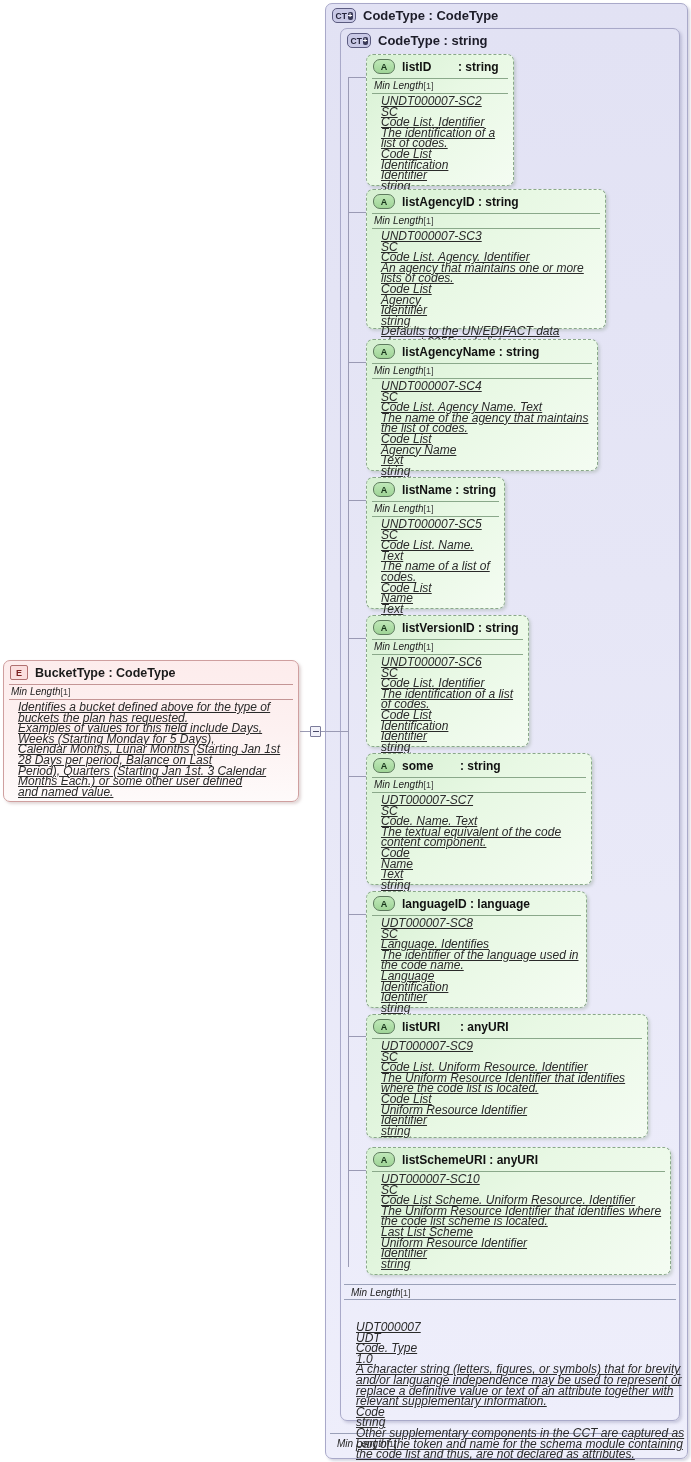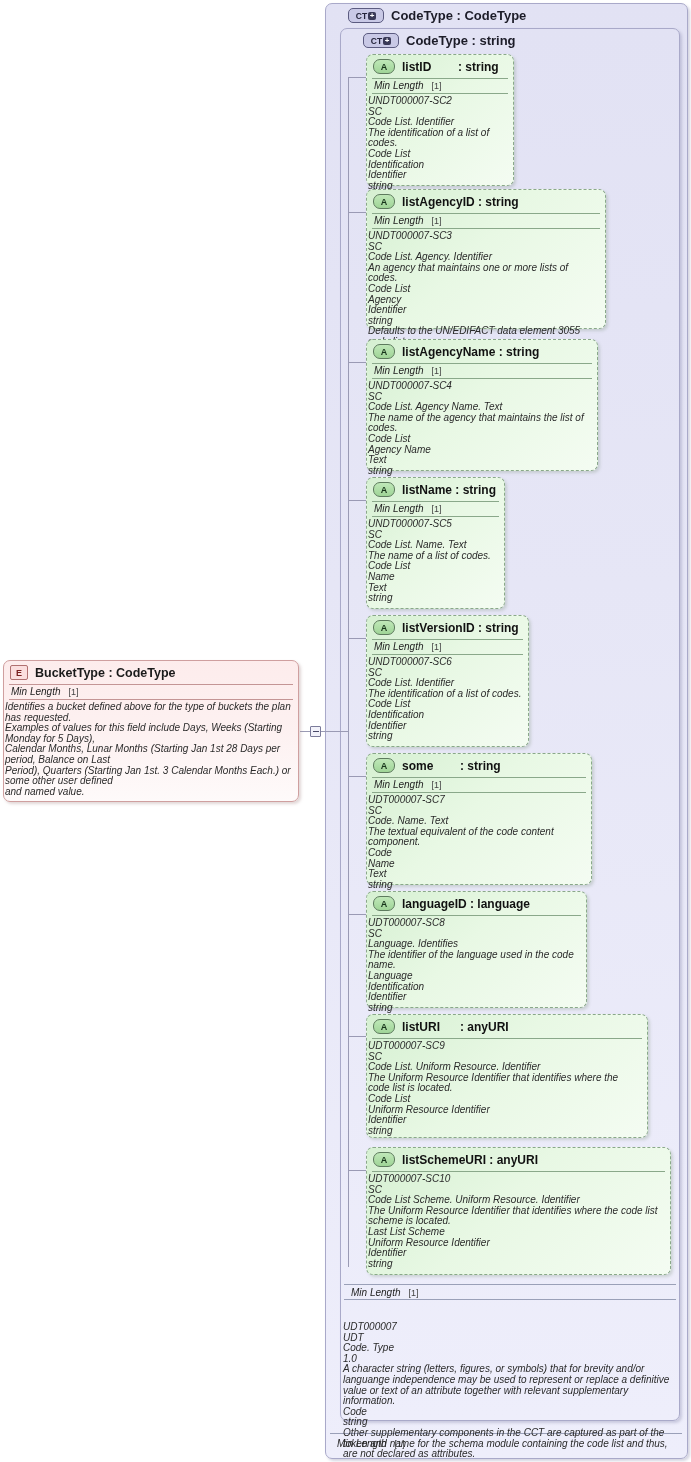--- a/index.html
+++ b/index.html
@@ -12,28 +12,28 @@
 
   
   .box{position:absolute;box-sizing:border-box;border-radius:7px;}
   .box .hdr{
     display:flex;align-items:center;gap:7px;
     padding:4px 7px 4px 6px;font-weight:bold;
   }
   .box .hdr .ttl{white-space:pre;text-align:right;}
   .rule{height:0;border-top:1px solid #9aa0b8;margin:0 5px;}
   .facet{
-    display:flex;align-items:baseline;gap:8px;
+    display:flex;align-items:baseline;
     padding:1px 7px 2px 7px;
     font-style:italic;font-size:10px;color:#222;
   }
   .facet .card{font-style:normal;font-size:9px;color:#444;}
   .docs{
-    padding:2px 6px 4px 1px;
-    font-style:italic;font-size:10px;line-height:10.6px;color:#2a2a2a;
+    padding:2px 6px 4px 14px;
+    font-style:italic;font-size:12px;line-height:10.6px;color:#2a2a2a;text-decoration:underline;
   }
   .docs div{white-space:normal;}
 
   
   .ct{
     background:linear-gradient(to bottom,#e2e2f4 0%,#e6e6f6 40%,#eeeefb 100%);
     border:1px solid #a9a9c9;
     box-shadow:2px 2px 3px rgba(120,120,160,.33);
   }
   .ct > .hdr{font-size:13px;color:#1c1c28;}
@@ -55,24 +55,24 @@
   }
   .elem > .hdr{font-size:12.5px;color:#1a1a1a;}
   .elem .rule{border-top:1px solid #c49595;}
 
   
   .ico{
     display:inline-flex;align-items:center;justify-content:center;
     box-sizing:border-box;flex:none;
   }
   .ico-ct{
-    width:36px;height:15px;border-radius:5px;
+    width:24px;height:15px;border-radius:5px;
     border:1px solid #5b5b80;background:#c9c9e6;
     font-size:8.5px;font-weight:bold;color:#24243a;
-    letter-spacing:0;gap:1px;padding:0 5px;margin-left:16px;
+    letter-spacing:0;gap:1px;padding:0 5px;
   }
   .ico-ct .pl{
     width:8px;height:8px;border-radius:2px;background:#3a3a58;color:#fff;
     font-size:8px;line-height:8px;display:inline-flex;align-items:center;
     justify-content:center;font-weight:bold;
   }
   .ico-a{
     width:22px;height:15px;border-radius:7px;
     border:1px solid #5d7a5d;
     background:linear-gradient(to bottom,#bfe8b8,#9fd497);

